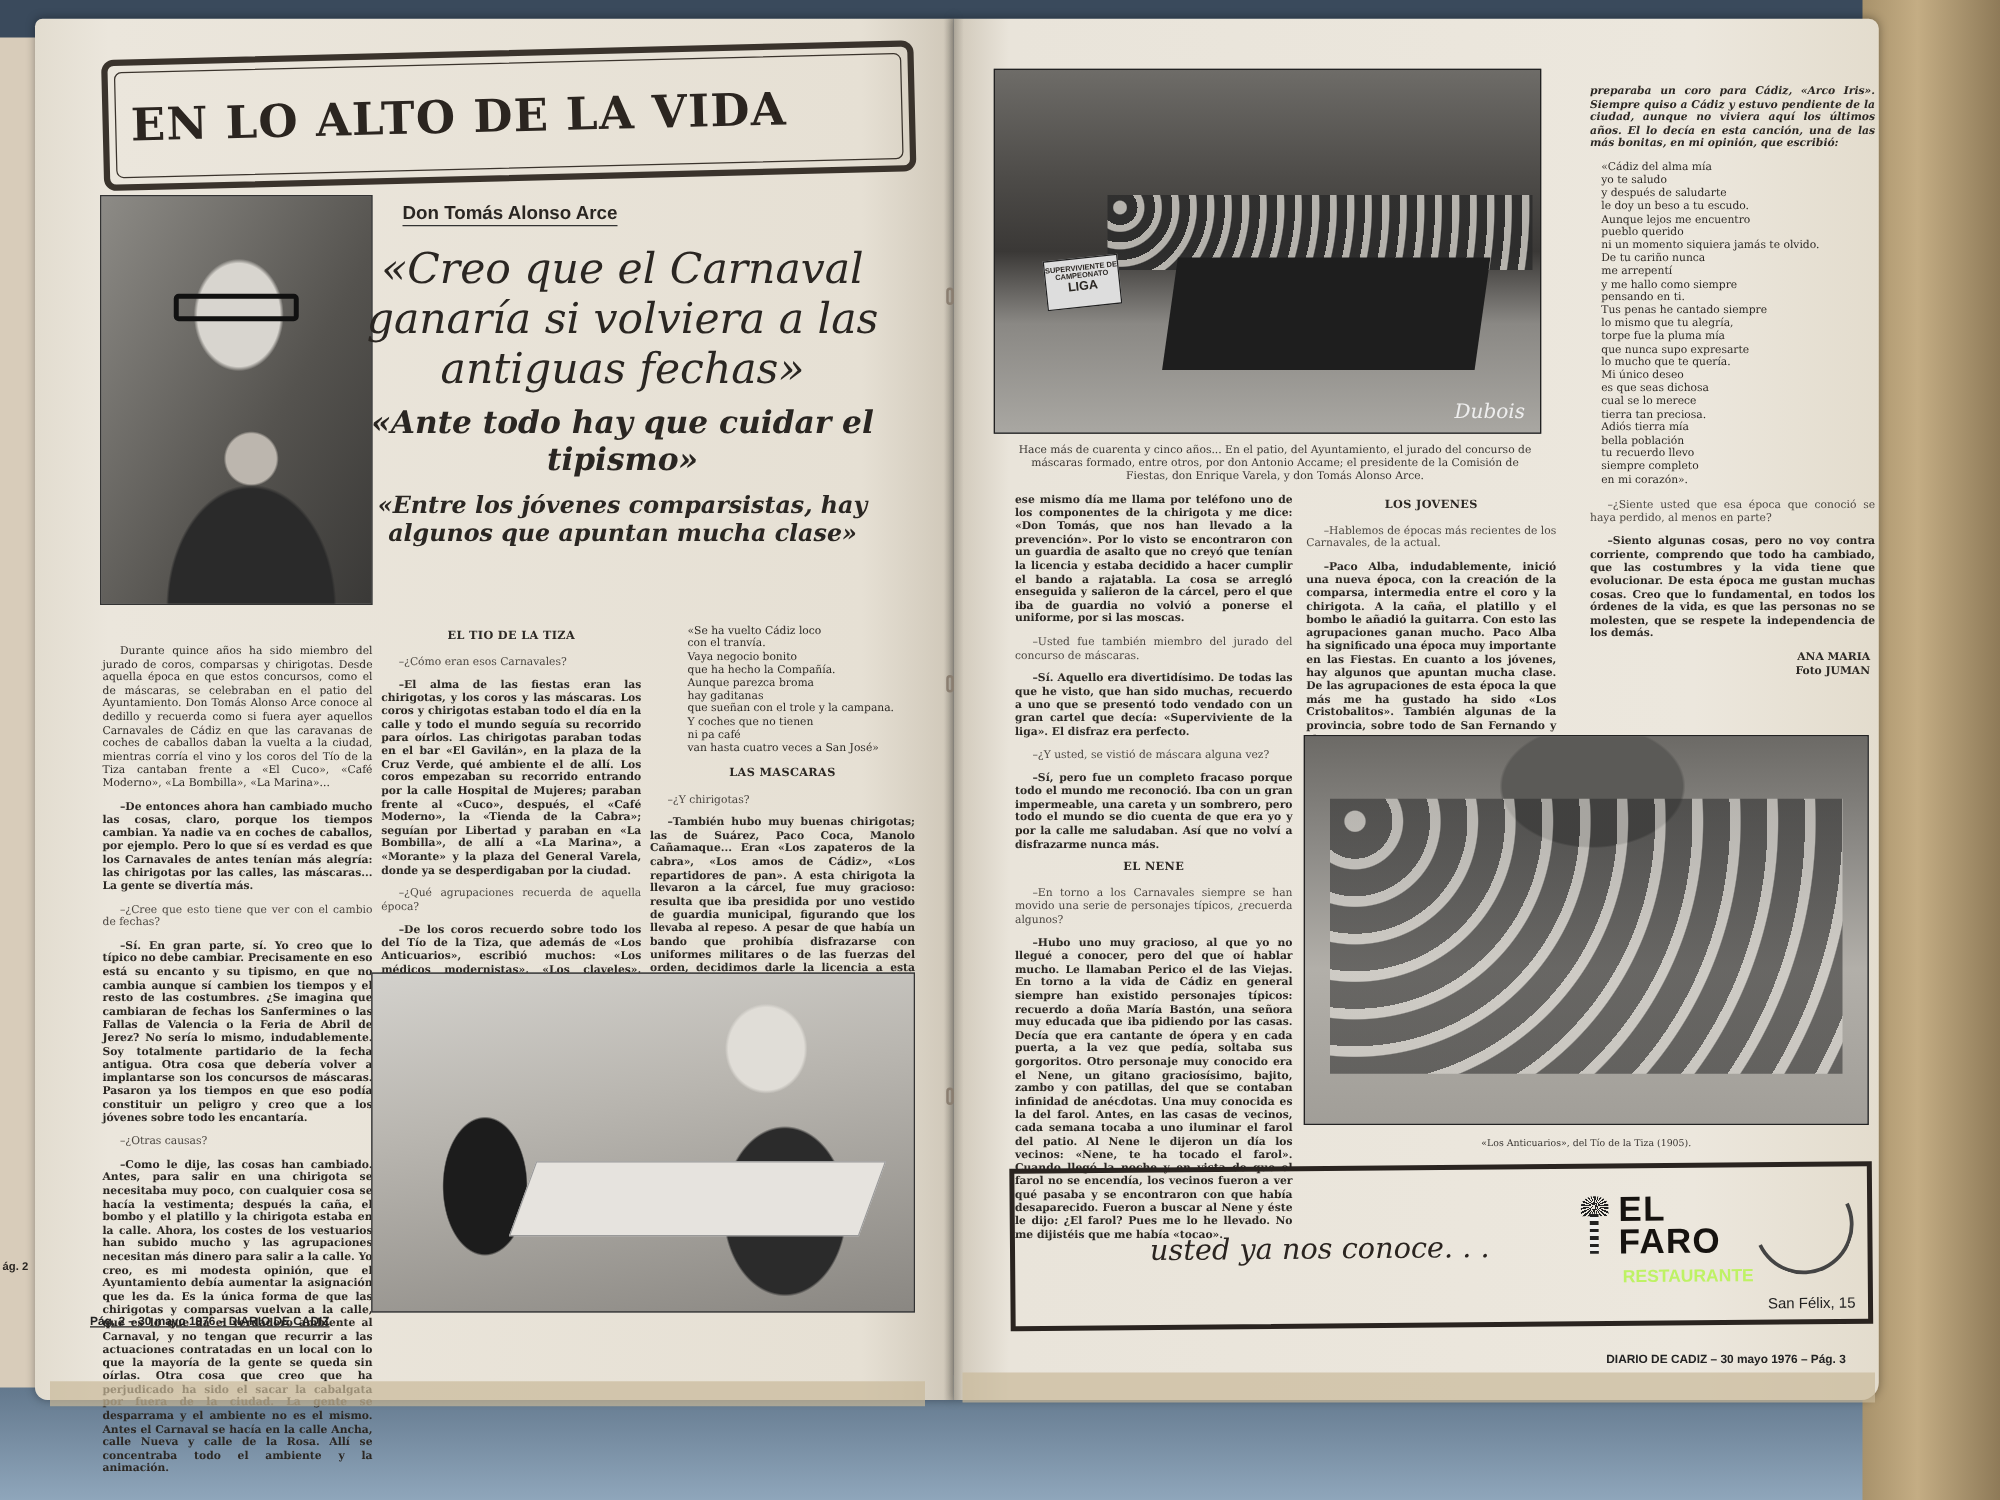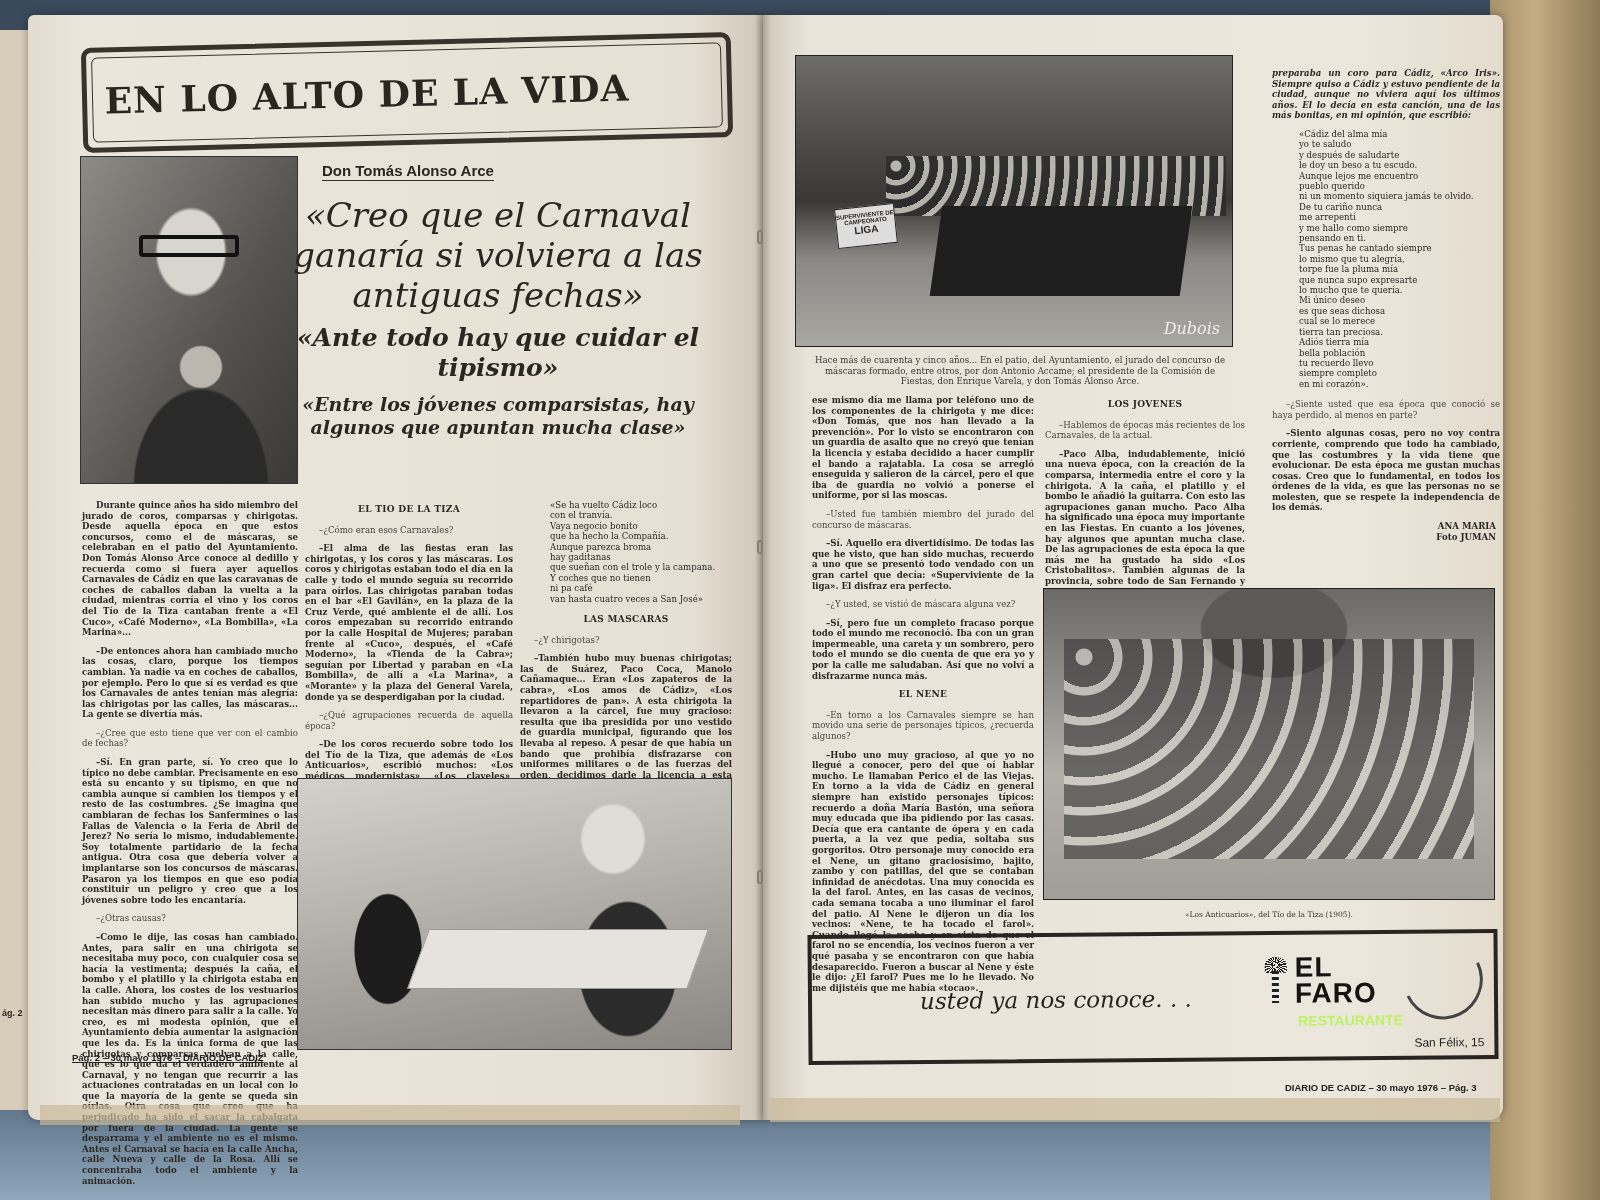--- a/index.html
+++ b/index.html
@@ -46,21 +46,21 @@
   .byline { position: absolute; left: 322px; top: 162px; font: bold 15px "Liberation Sans", sans-serif; border-bottom: 1.5px solid #333; padding-bottom: 1px; }
   .headline { position: absolute; left: 292px; top: 195px; width: 412px; text-align: center; font-family: "DejaVu Serif", serif; font-style: italic; color: #2a2622; }
   .headline .h1 { font-size: 34px; line-height: 40px; font-weight: normal; }
   .headline .h2 { font-size: 25px; line-height: 30px; font-weight: bold; margin-top: 8px; }
   .headline .h3 { font-size: 19px; line-height: 23px; font-weight: bold; margin-top: 10px; }
 
   .col { position: absolute; font-size: 8.6px; line-height: 10.6px; text-align: justify; color: #2c2824; }
   .col p { margin-bottom: 8px; text-indent: 14px; }
   .col p.q { font-weight: normal; color: #4a4540; }
   .col p.a { font-weight: bold; }
-  .col p.n { font-weight: bold; }
+  .col p.n { font-weight: normal; margin-top: 16px; }
   .col h4 { text-align: center; font-size: 9px; font-weight: bold; margin: 4px 0 10px; letter-spacing: .3px; }
   .col .verse { margin: 0 0 10px 30px; text-indent: 0; font-weight: normal; line-height: 10.4px; }
   .col .verse div { white-space: nowrap; }
 
   .footer { position: absolute; font: bold 9.5px "Liberation Sans", sans-serif; color: #222; }
 
   .office-photo { left: 297px; top: 778px; width: 435px; height: 272px; border: 1px solid #333; }
   .office-photo .ph-fill { background:
       radial-gradient(ellipse 55px 60px at 315px 60px, #e0ddd7 0 55%, transparent 60%),
       radial-gradient(ellipse 80px 110px at 330px 190px, #2b2b2b 0 60%, transparent 62%),
@@ -204,21 +204,21 @@
 <div class="col" style="left:1045px; top:395px; width:200px;">
   <h4>LOS JOVENES</h4>
   <p class="q">–Hablemos de épocas más recientes de los Carnavales, de la actual.</p>
   <p class="a">–Paco Alba, indudablemente, inició una nueva época, con la creación de la comparsa, intermedia entre el coro y la chirigota. A la caña, el platillo y el bombo le añadió la guitarra. Con esto las agrupaciones ganan mucho. Paco Alba ha significado una época muy importante en las Fiestas. En cuanto a los jóvenes, hay algunos que apuntan mucha clase. De las agrupaciones de esta época la que más me ha gustado ha sido «Los Cristobalitos». También algunas de la provincia, sobre todo de San Fernando y el Puerto.</p>
   <p class="q">Don Tomás recuerda de nuevo al Tío de la Tiza.</p>
   <p class="a">–Le sorprendió la muerte en Sevilla cuando</p>
 </div>
 
 <div class="col" style="left:1272px; top:68px; width:228px;">
   <p class="a" style="text-indent:0; font-style:italic">preparaba un coro para Cádiz, «Arco Iris». Siempre quiso a Cádiz y estuvo pendiente de la ciudad, aunque no viviera aquí los últimos años. El lo decía en esta canción, una de las más bonitas, en mi opinión, que escribió:</p>
-  <div class="verse" style="margin-left:27px">
+  <div class="verse" style="margin-left:9px">
     <div>«Cádiz del alma mía</div>
     <div>yo te saludo</div>
     <div>y después de saludarte</div>
     <div>le doy un beso a tu escudo.</div>
     <div>Aunque lejos me encuentro</div>
     <div>pueblo querido</div>
     <div>ni un momento siquiera jamás te olvido.</div>
     <div>De tu cariño nunca</div>
     <div>me arrepentí</div>
     <div>y me hallo como siempre</div>

